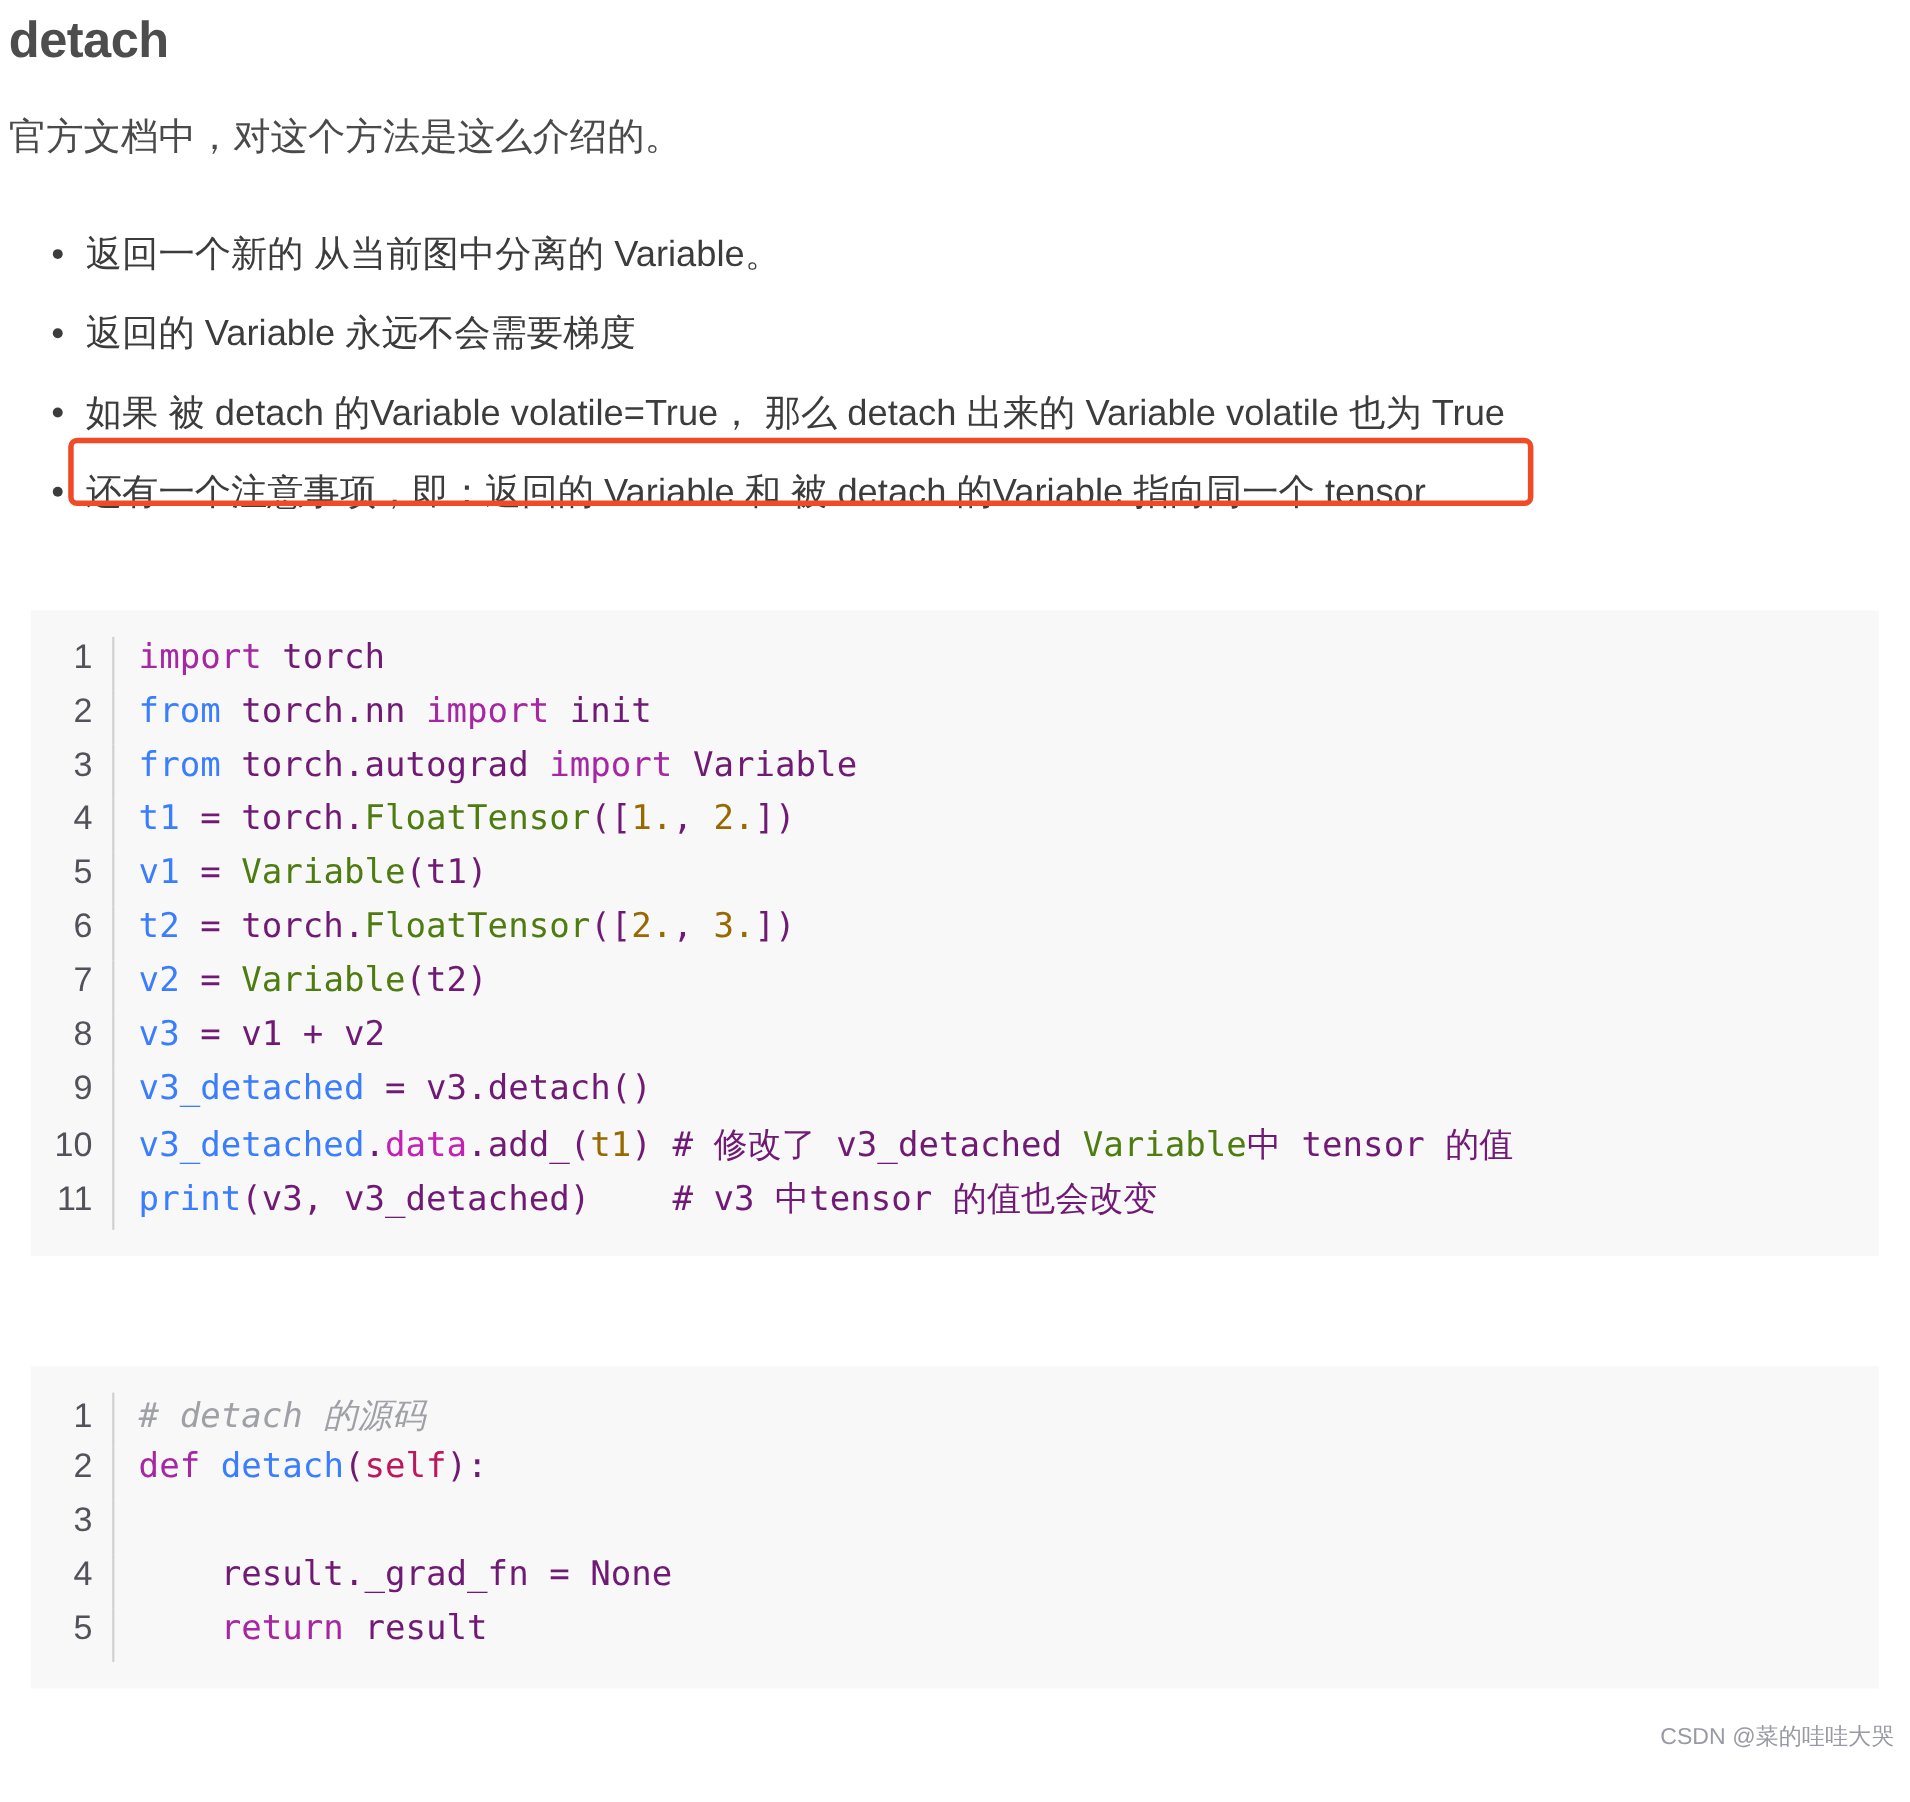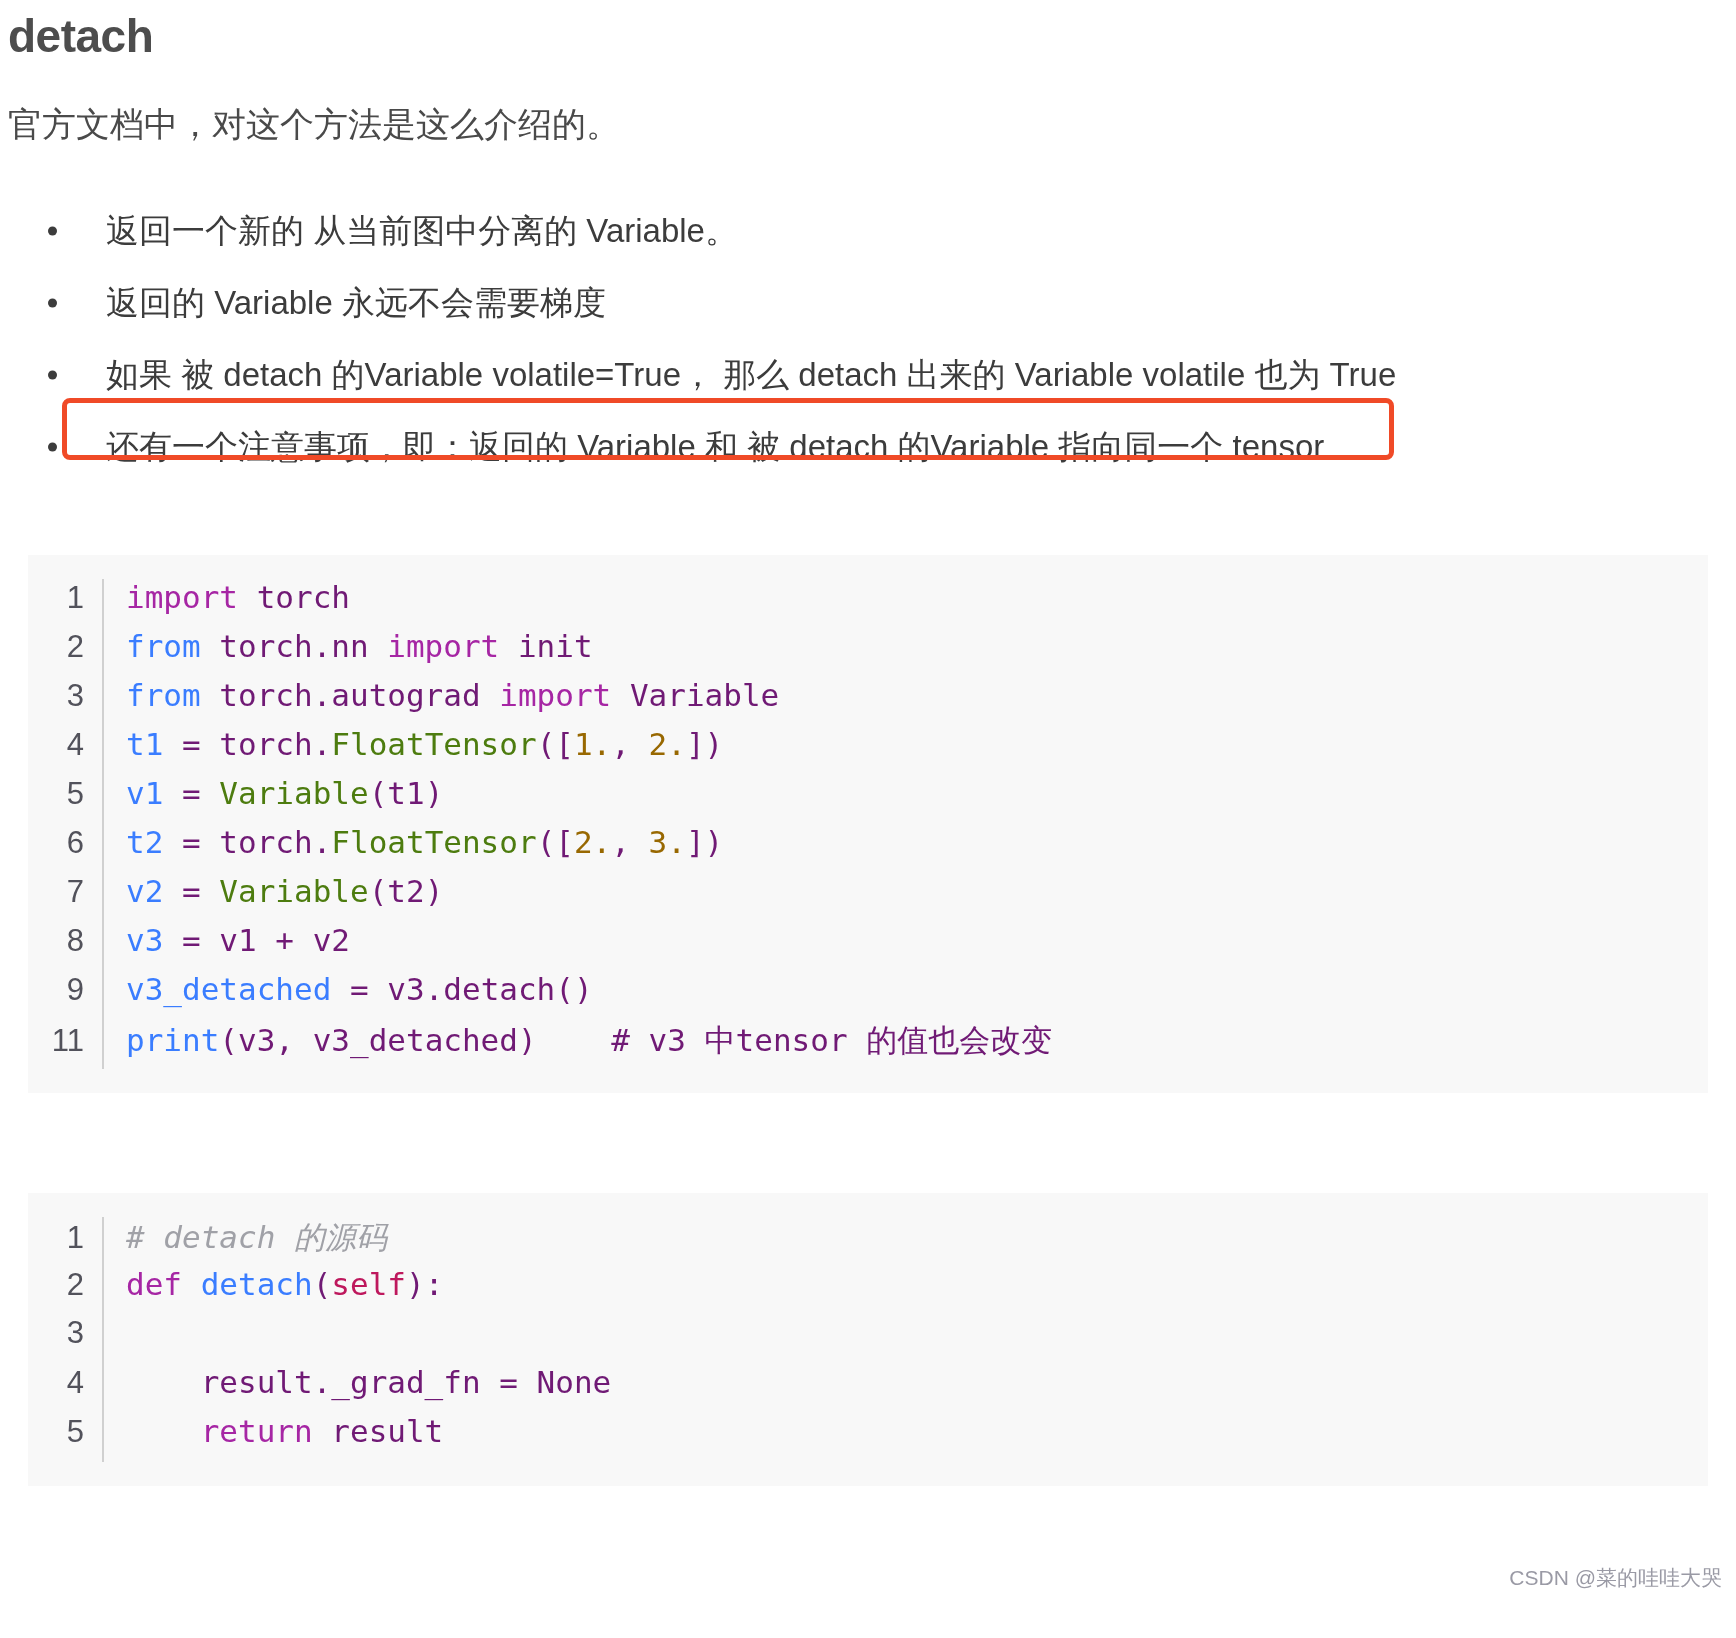--- a/index.html
+++ b/index.html
@@ -65,21 +65,21 @@
     height: 9px;
     border-radius: 50%;
     background: #3c3c3c;
     transform: translateY(-50%);
   }
   li#bullet-1 { margin-top: 48px; }
   li#bullet-2 { margin-top: 0px; }
   li#bullet-3 { margin-top: 0px; }
   li#bullet-4 { margin-top: 0px; }
 
-  .bullet-text { white-space: nowrap; margin-left: 28px; }
+  .bullet-text { white-space: nowrap; }
 
   
   .redbox-bullet {
     position: absolute;
     border: 5px solid #f04a27;
     border-radius: 8px;
     left: 62px;
     top: -13px;
     width: 1332px;
     height: 62px;
@@ -189,20 +189,21 @@
     <div class="code-rows">
         <div class="code-row"><span class="ln">1</span><span class="gutter"></span><span class="code-text"><span class="kw-import">import</span><span class="plain"> torch</span></span></div>
         <div class="code-row"><span class="ln">2</span><span class="gutter"></span><span class="code-text"><span class="kw-from">from</span><span class="plain"> torch.nn </span><span class="kw-import">import</span><span class="plain"> init</span></span></div>
         <div class="code-row"><span class="ln">3</span><span class="gutter"></span><span class="code-text"><span class="kw-from">from</span><span class="plain"> torch.autograd </span><span class="kw-import">import</span><span class="plain"> Variable</span></span></div>
         <div class="code-row"><span class="ln">4</span><span class="gutter"></span><span class="code-text"><span class="var">t1</span><span class="plain"> = torch.</span><span class="fn">FloatTensor</span><span class="plain">([</span><span class="num">1.</span><span class="plain">, </span><span class="num">2.</span><span class="plain">])</span></span></div>
         <div class="code-row"><span class="ln">5</span><span class="gutter"></span><span class="code-text"><span class="var">v1</span><span class="plain"> = </span><span class="fn">Variable</span><span class="plain">(t1)</span></span></div>
         <div class="code-row"><span class="ln">6</span><span class="gutter"></span><span class="code-text"><span class="var">t2</span><span class="plain"> = torch.</span><span class="fn">FloatTensor</span><span class="plain">([</span><span class="num">2.</span><span class="plain">, </span><span class="num">3.</span><span class="plain">])</span></span></div>
         <div class="code-row"><span class="ln">7</span><span class="gutter"></span><span class="code-text"><span class="var">v2</span><span class="plain"> = </span><span class="fn">Variable</span><span class="plain">(t2)</span></span></div>
         <div class="code-row"><span class="ln">8</span><span class="gutter"></span><span class="code-text"><span class="var">v3</span><span class="plain"> = v1 + v2</span></span></div>
         <div class="code-row"><span class="ln">9</span><span class="gutter"></span><span class="code-text"><span class="var">v3_detached</span><span class="plain"> = </span><span class="plain">v3</span><span class="plain">.detach()</span></span></div>
+        <div class="code-row"><span class="ln">10</span><span class="gutter"></span><span class="code-text"><span class="var">v3_detached</span><span class="plain">.</span><span class="attr">data</span><span class="plain">.add_(</span><span class="num">t1</span><span class="plain">) # 修改了 v3_detached </span><span class="fn">Variable</span><span class="plain">中 tensor 的值</span></span></div>
         <div class="code-row"><span class="ln">11</span><span class="gutter"></span><span class="code-text"><span class="fname">print</span><span class="plain">(v3, v3_detached)    # v3 中tensor 的值也会改变</span></span></div>
       </div>
 
   </div>
 
   <div class="codeblock" id="code-block-2">
     <div class="code-rows">
         <div class="code-row"><span class="ln">1</span><span class="gutter"></span><span class="code-text"><span class="comment"># detach 的源码</span></span></div>
         <div class="code-row"><span class="ln">2</span><span class="gutter"></span><span class="code-text"><span class="kw-def">def</span><span class="plain"> </span><span class="fname">detach</span><span class="plain">(</span><span class="self">self</span><span class="plain">):</span></span></div>
         <div class="code-row"><span class="ln">3</span><span class="gutter"></span></div>

